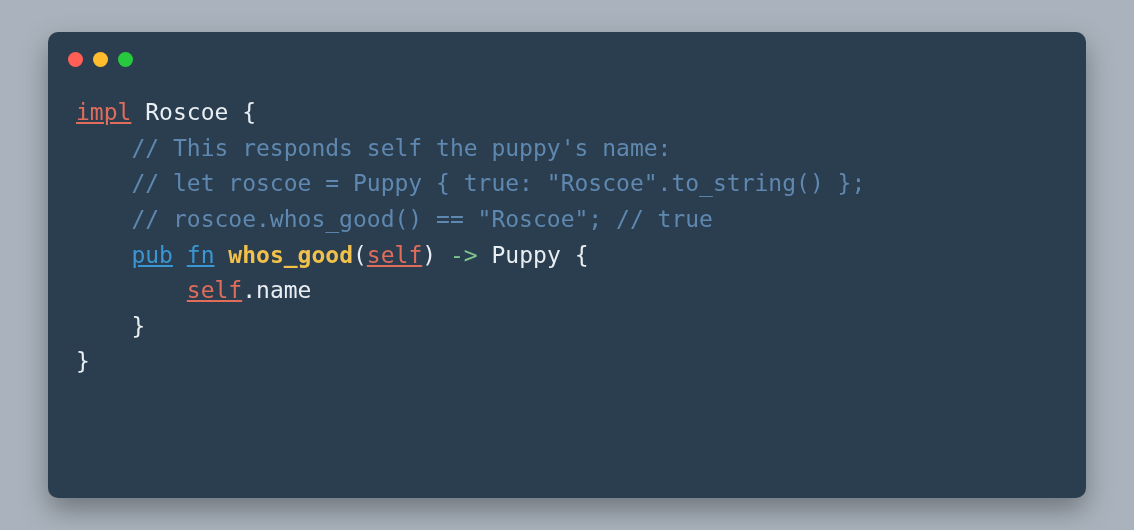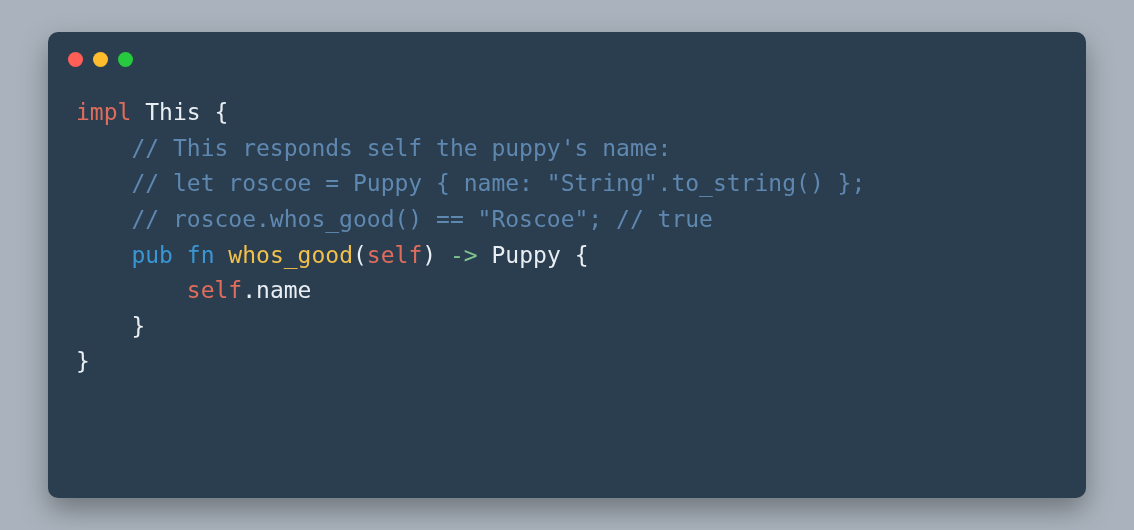--- a/index.html
+++ b/index.html
@@ -38,40 +38,40 @@
 
   pre.code {
     margin: 0;
     padding: 24px 28px 24px 28px;
     font-size: 23px;
     line-height: 1.55;
     color: #e9eef3;
     white-space: pre;
   }
 
-  .c-kw1   { color: #e06c5c; }   
-  .c-kw2   { color: #3a97d4; }   
+  .c-kw1   { color: #e06c5c; text-decoration: underline; }   
+  .c-kw2   { color: #3a97d4; text-decoration: underline; }   
   .c-type  { color: #e9eef3; }   
-  .c-fn    { color: #f2c14b; }   
+  .c-fn    { color: #f2c14b; font-weight: bold; }   
   .c-punc  { color: #e9eef3; }
   .c-comm  { color: #5f88b0; }
   .c-op    { color: #7ec48f; }   
   .c-field { color: #e9eef3; text-align: right; }
 </style>
 </head>
 <body>
 
 <div class="window">
   <div class="titlebar">
     <div class="dot red"></div>
     <div class="dot yellow"></div>
     <div class="dot green"></div>
   </div>
 
-  <pre class="code"><span><span class="c-kw1">impl</span><span> </span><span class="c-type">This</span><span> </span><span class="c-punc">{</span></span>
+  <pre class="code"><span><span class="c-kw1">impl</span><span> </span><span class="c-type">Roscoe</span><span> </span><span class="c-punc">{</span></span>
 <span><span>    </span><span class="c-comm">// This responds self the puppy's name:</span></span>
-<span><span>    </span><span class="c-comm">// let roscoe = Puppy { name: "String".to_string() };</span></span>
+<span><span>    </span><span class="c-comm">// let roscoe = Puppy { true: "Roscoe".to_string() };</span></span>
 <span><span>    </span><span class="c-comm">// roscoe.whos_good() == "Roscoe"; // true</span></span>
 <span><span>    </span><span class="c-kw2">pub</span><span> </span><span class="c-kw2">fn</span><span> </span><span class="c-fn">whos_good</span><span class="c-punc">(</span><span class="c-kw1">self</span><span class="c-punc">)</span><span> </span><span class="c-op">-&gt;</span><span> </span><span class="c-type">Puppy</span><span> </span><span class="c-punc">{</span></span>
 <span><span>        </span><span class="c-kw1">self</span><span class="c-punc">.</span><span class="c-field">name</span></span>
 <span><span>    </span><span class="c-punc">}</span></span>
 <span><span class="c-punc">}</span></span></pre>
 </div>
 
 </body></html>

